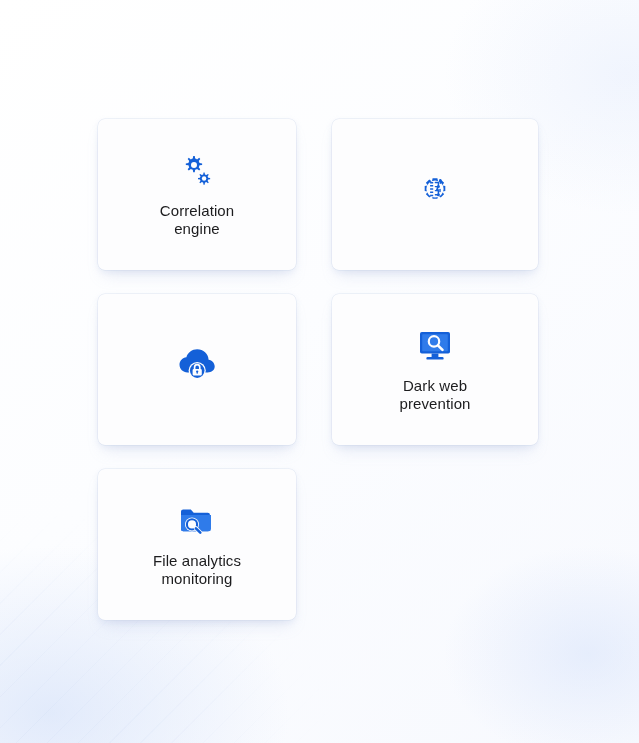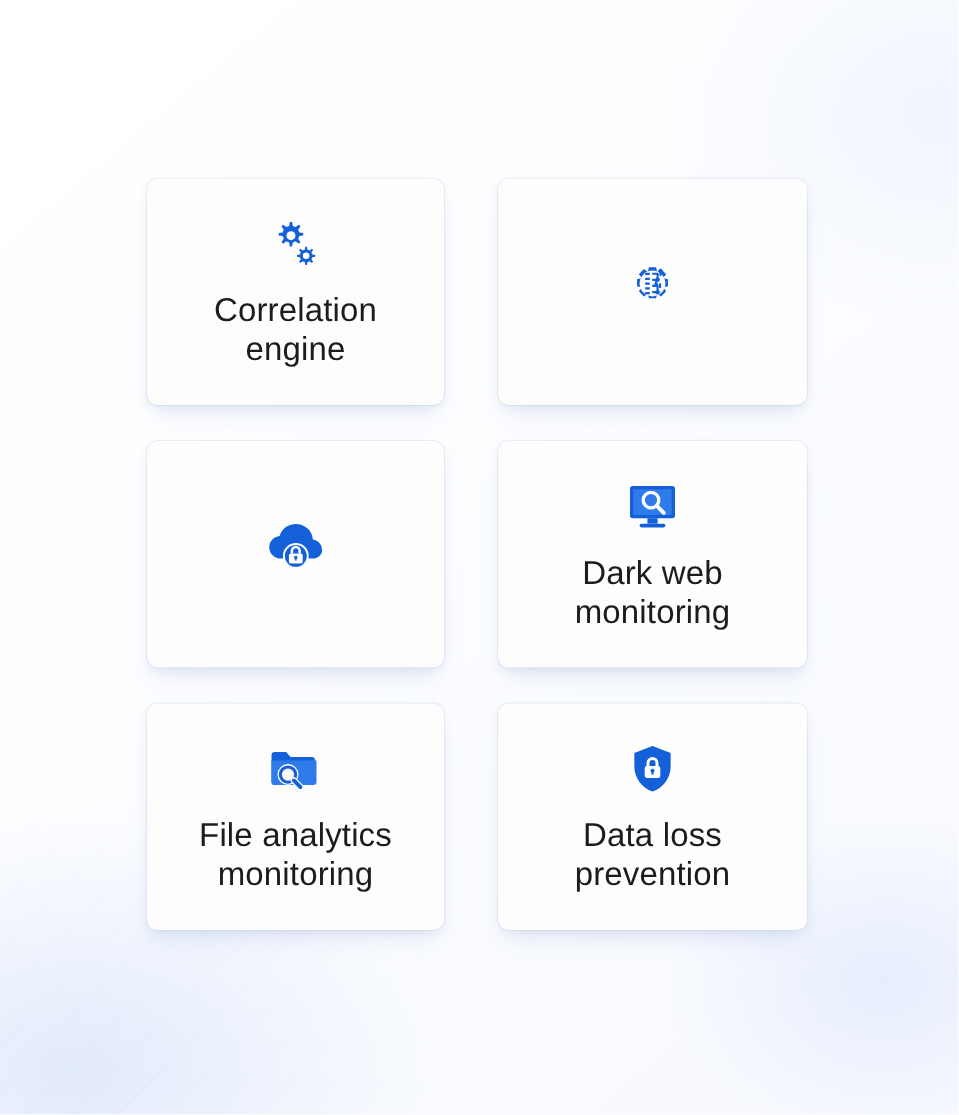--- a/index.html
+++ b/index.html
@@ -74,21 +74,21 @@
   .card-icon {
     height: 42px;
     display: flex;
     align-items: center;
     justify-content: center;
     margin-bottom: 10px;
   }
   .card-icon svg { display: block; }
 
   .card-label {
-    font-size: 22px;
+    font-size: 15px;
     line-height: 1.18;
     color: #1c1c1e;
     text-align: center;
     letter-spacing: 0.1px;
     white-space: pre-line;
     font-weight: 400;
   }
 </style>
 </head>
 <body>
@@ -156,45 +156,32 @@
       <svg width="40" height="38" viewBox="0 0 40 38" aria-hidden="true">
         <rect x="5.0" y="5.0" width="30" height="21.5" rx="1.8" fill="#1460d8"></rect>
         <rect x="7.2" y="7.2" width="25.6" height="17.1" rx="0.8" fill="#2f7bea"></rect>
         <rect x="16.6" y="26.5" width="6.8" height="3.6" fill="#1460d8"></rect>
         <rect x="11.4" y="30.1" width="17.2" height="2.5" rx="1.2" fill="#1460d8"></rect>
         <circle cx="19.0" cy="14.4" r="5.2" fill="none" stroke="#fdfdfe" stroke-width="2.2"></circle>
         <path d="M22.9 18.3l4.6 4.6" stroke="#fdfdfe" stroke-width="2.6" stroke-linecap="round"></path>
       </svg>
     </div>
     <div class="card-label">Dark web
-monitoring</div>
+prevention</div>
   </div>
 
   <div class="card">
     <div class="card-icon">
       <svg width="42" height="38" viewBox="0 0 42 38" aria-hidden="true">
         <path d="M5.0 9.6a2.2 2.2 0 0 1 2.2-2.2h7.6l2.9 3.3h14.1a2.2 2.2 0 0 1 2.2 2.2v14.2a2.2 2.2 0 0 1-2.2 2.2H7.2A2.2 2.2 0 0 1 5 27.1z" fill="#1460d8"></path>
         <path d="M5.0 13.0h30.0v14.1a2.2 2.2 0 0 1-2.2 2.2H7.2A2.2 2.2 0 0 1 5 27.1z" fill="#2f7bea"></path>
         <circle cx="16.0" cy="22.4" r="7.0" fill="#fdfdfe"></circle>
         <circle cx="16.0" cy="22.4" r="5.1" fill="none" stroke="#1460d8" stroke-width="2.1"></circle>
         <path d="M19.9 26.3l4.4 4.4" stroke="#fdfdfe" stroke-width="4.2" stroke-linecap="round"></path>
         <path d="M19.9 26.3l4.4 4.4" stroke="#1460d8" stroke-width="2.6" stroke-linecap="round"></path>
       </svg>
     </div>
     <div class="card-label">File analytics
 monitoring</div>
   </div>
 
-  <div class="card">
-    <div class="card-icon">
-      <svg width="34" height="38" viewBox="0 0 34 38" aria-hidden="true">
-        <path d="M17 3.4l12.1 4.6v9.1c0 7.4-5.0 14.0-12.1 16.6C9.9 31.1 4.9 24.5 4.9 17.1V8.0z" fill="#1460d8"></path>
-        <path d="M13.3 16.6h7.4a1.5 1.5 0 0 1 1.5 1.5v5.0a1.5 1.5 0 0 1-1.5 1.5h-7.4a1.5 1.5 0 0 1-1.5-1.5v-5.0a1.5 1.5 0 0 1 1.5-1.5z" fill="#fdfdfe"></path>
-        <path d="M14.0 16.6v-2.0a3.0 3.0 0 0 1 6.0 0v2.0" fill="none" stroke="#fdfdfe" stroke-width="2.0"></path>
-        <circle cx="17.0" cy="19.9" r="1.35" fill="#1460d8"></circle>
-        <rect x="16.35" y="19.9" width="1.3" height="2.5" fill="#1460d8"></rect>
-      </svg>
-    </div>
-    <div class="card-label">Data loss
-prevention</div>
-  </div>
 
 </div>
 
 </body></html>

